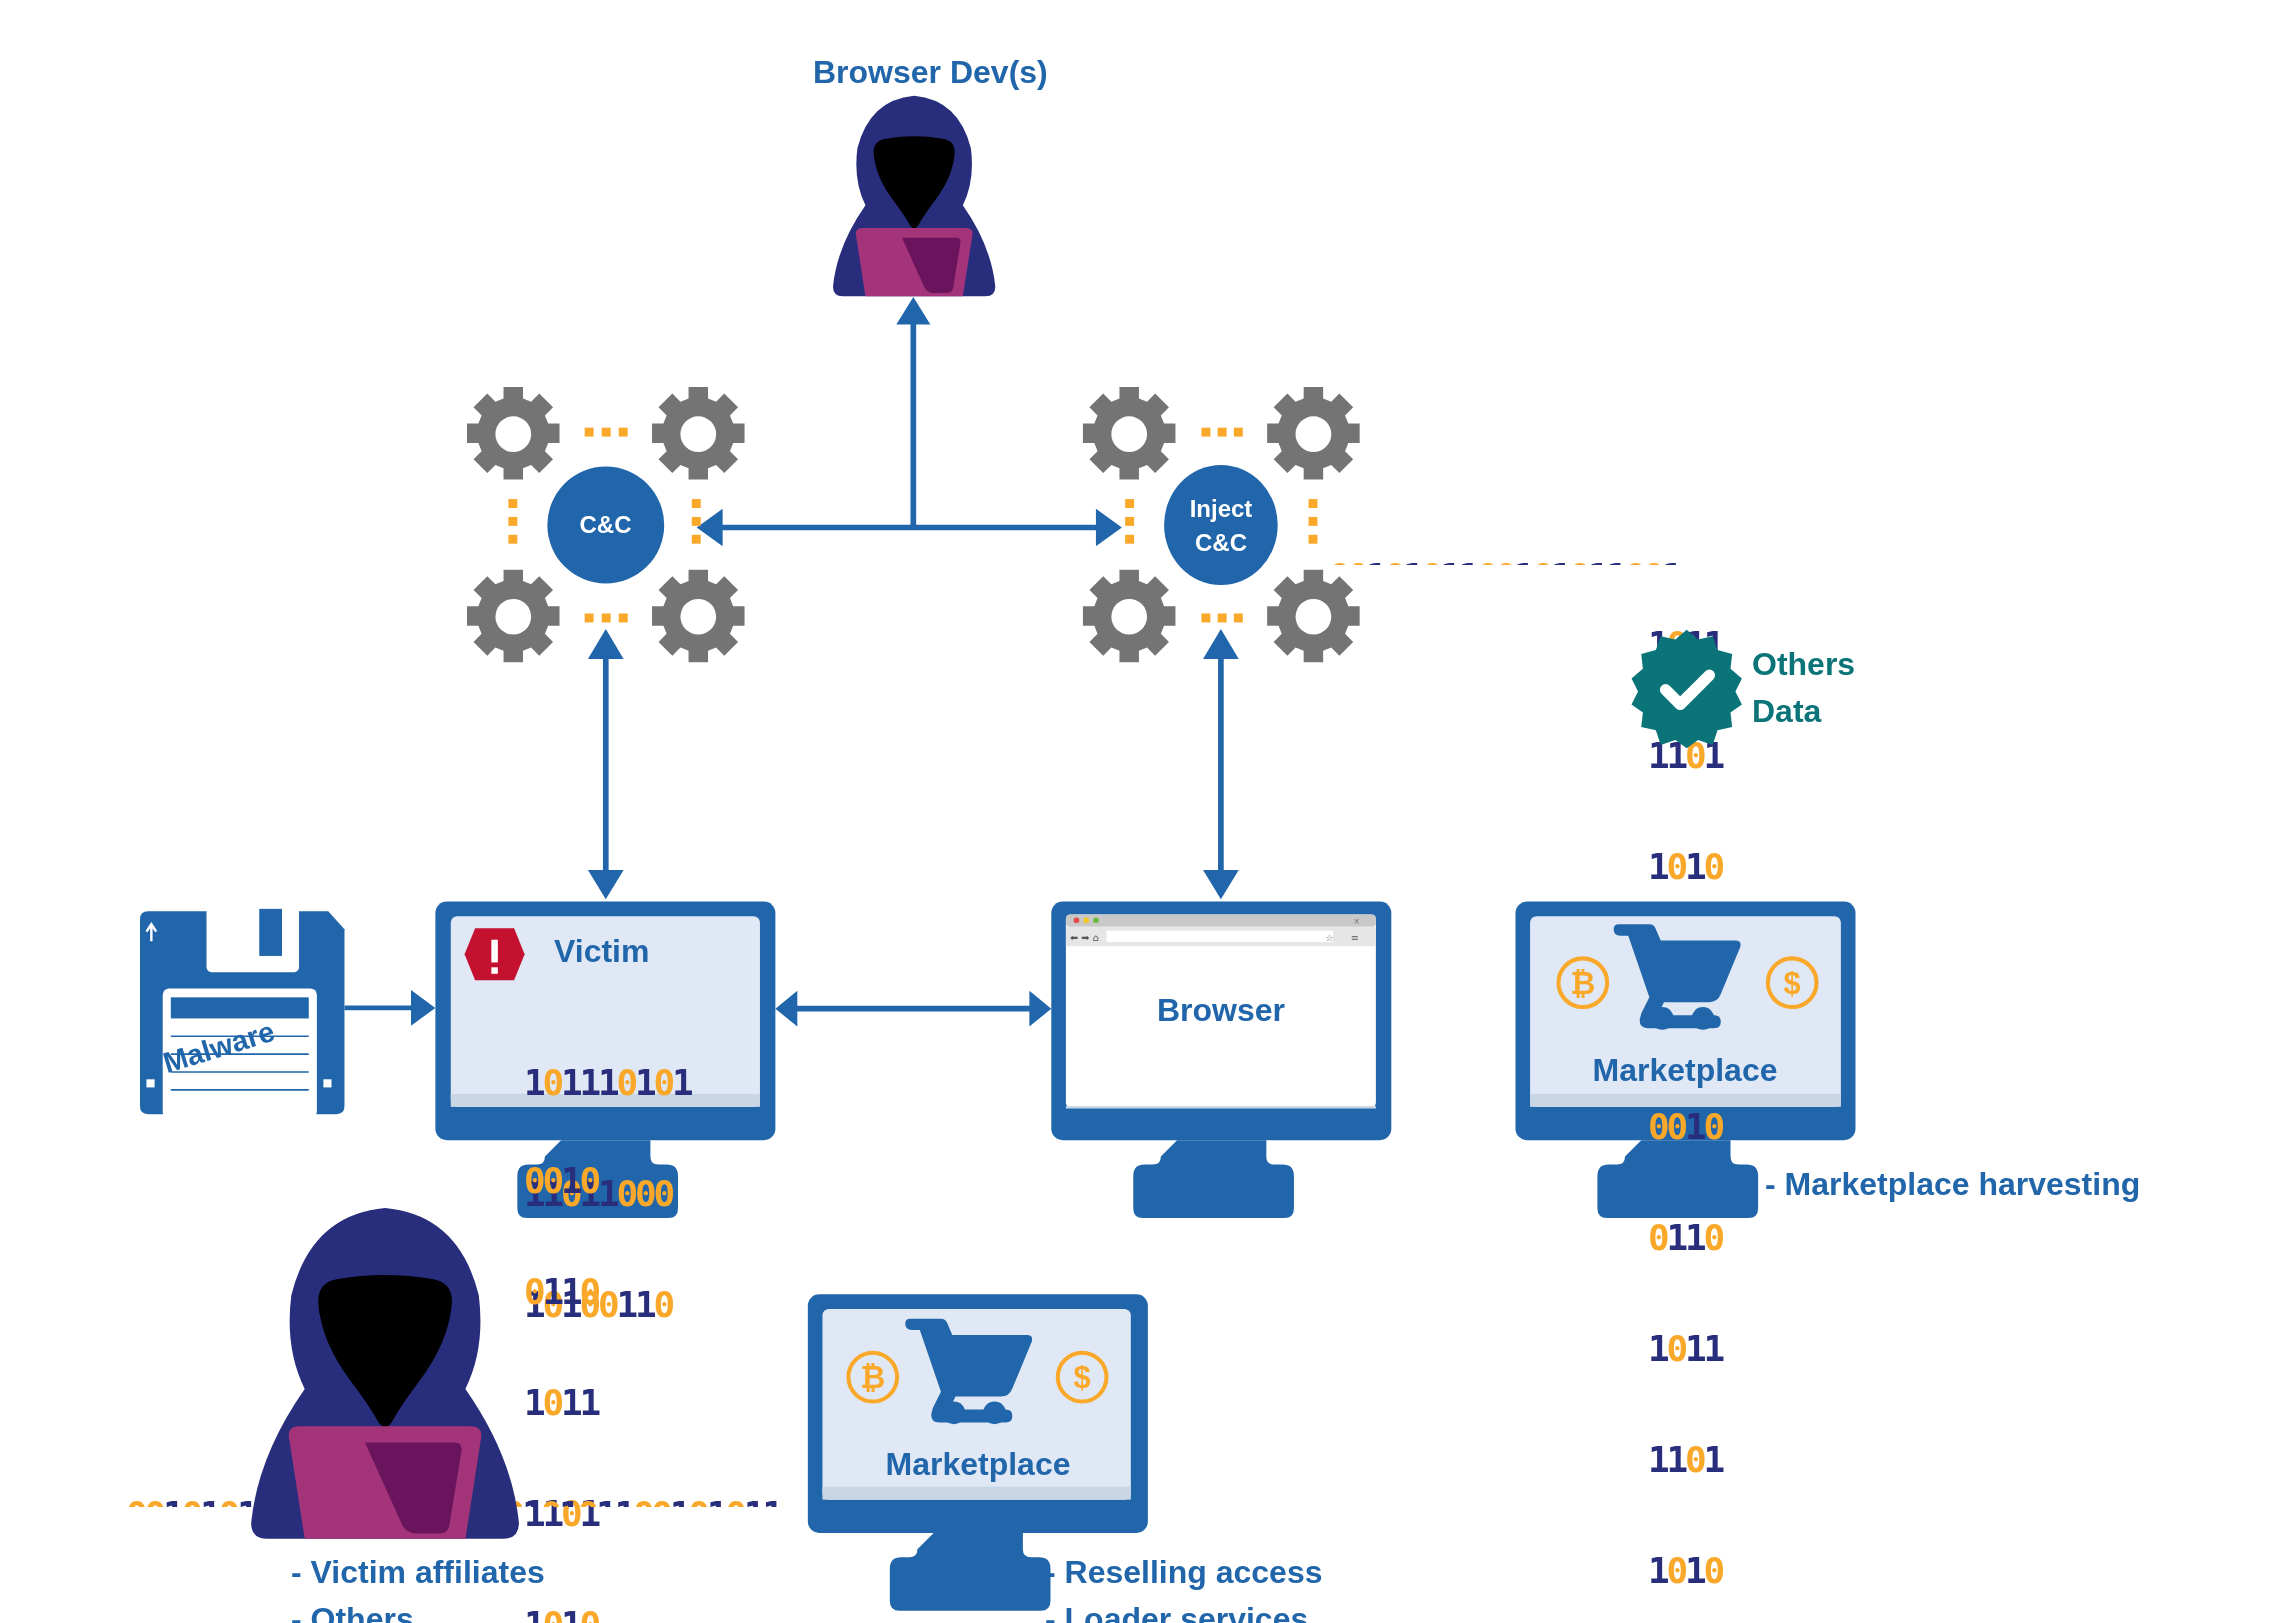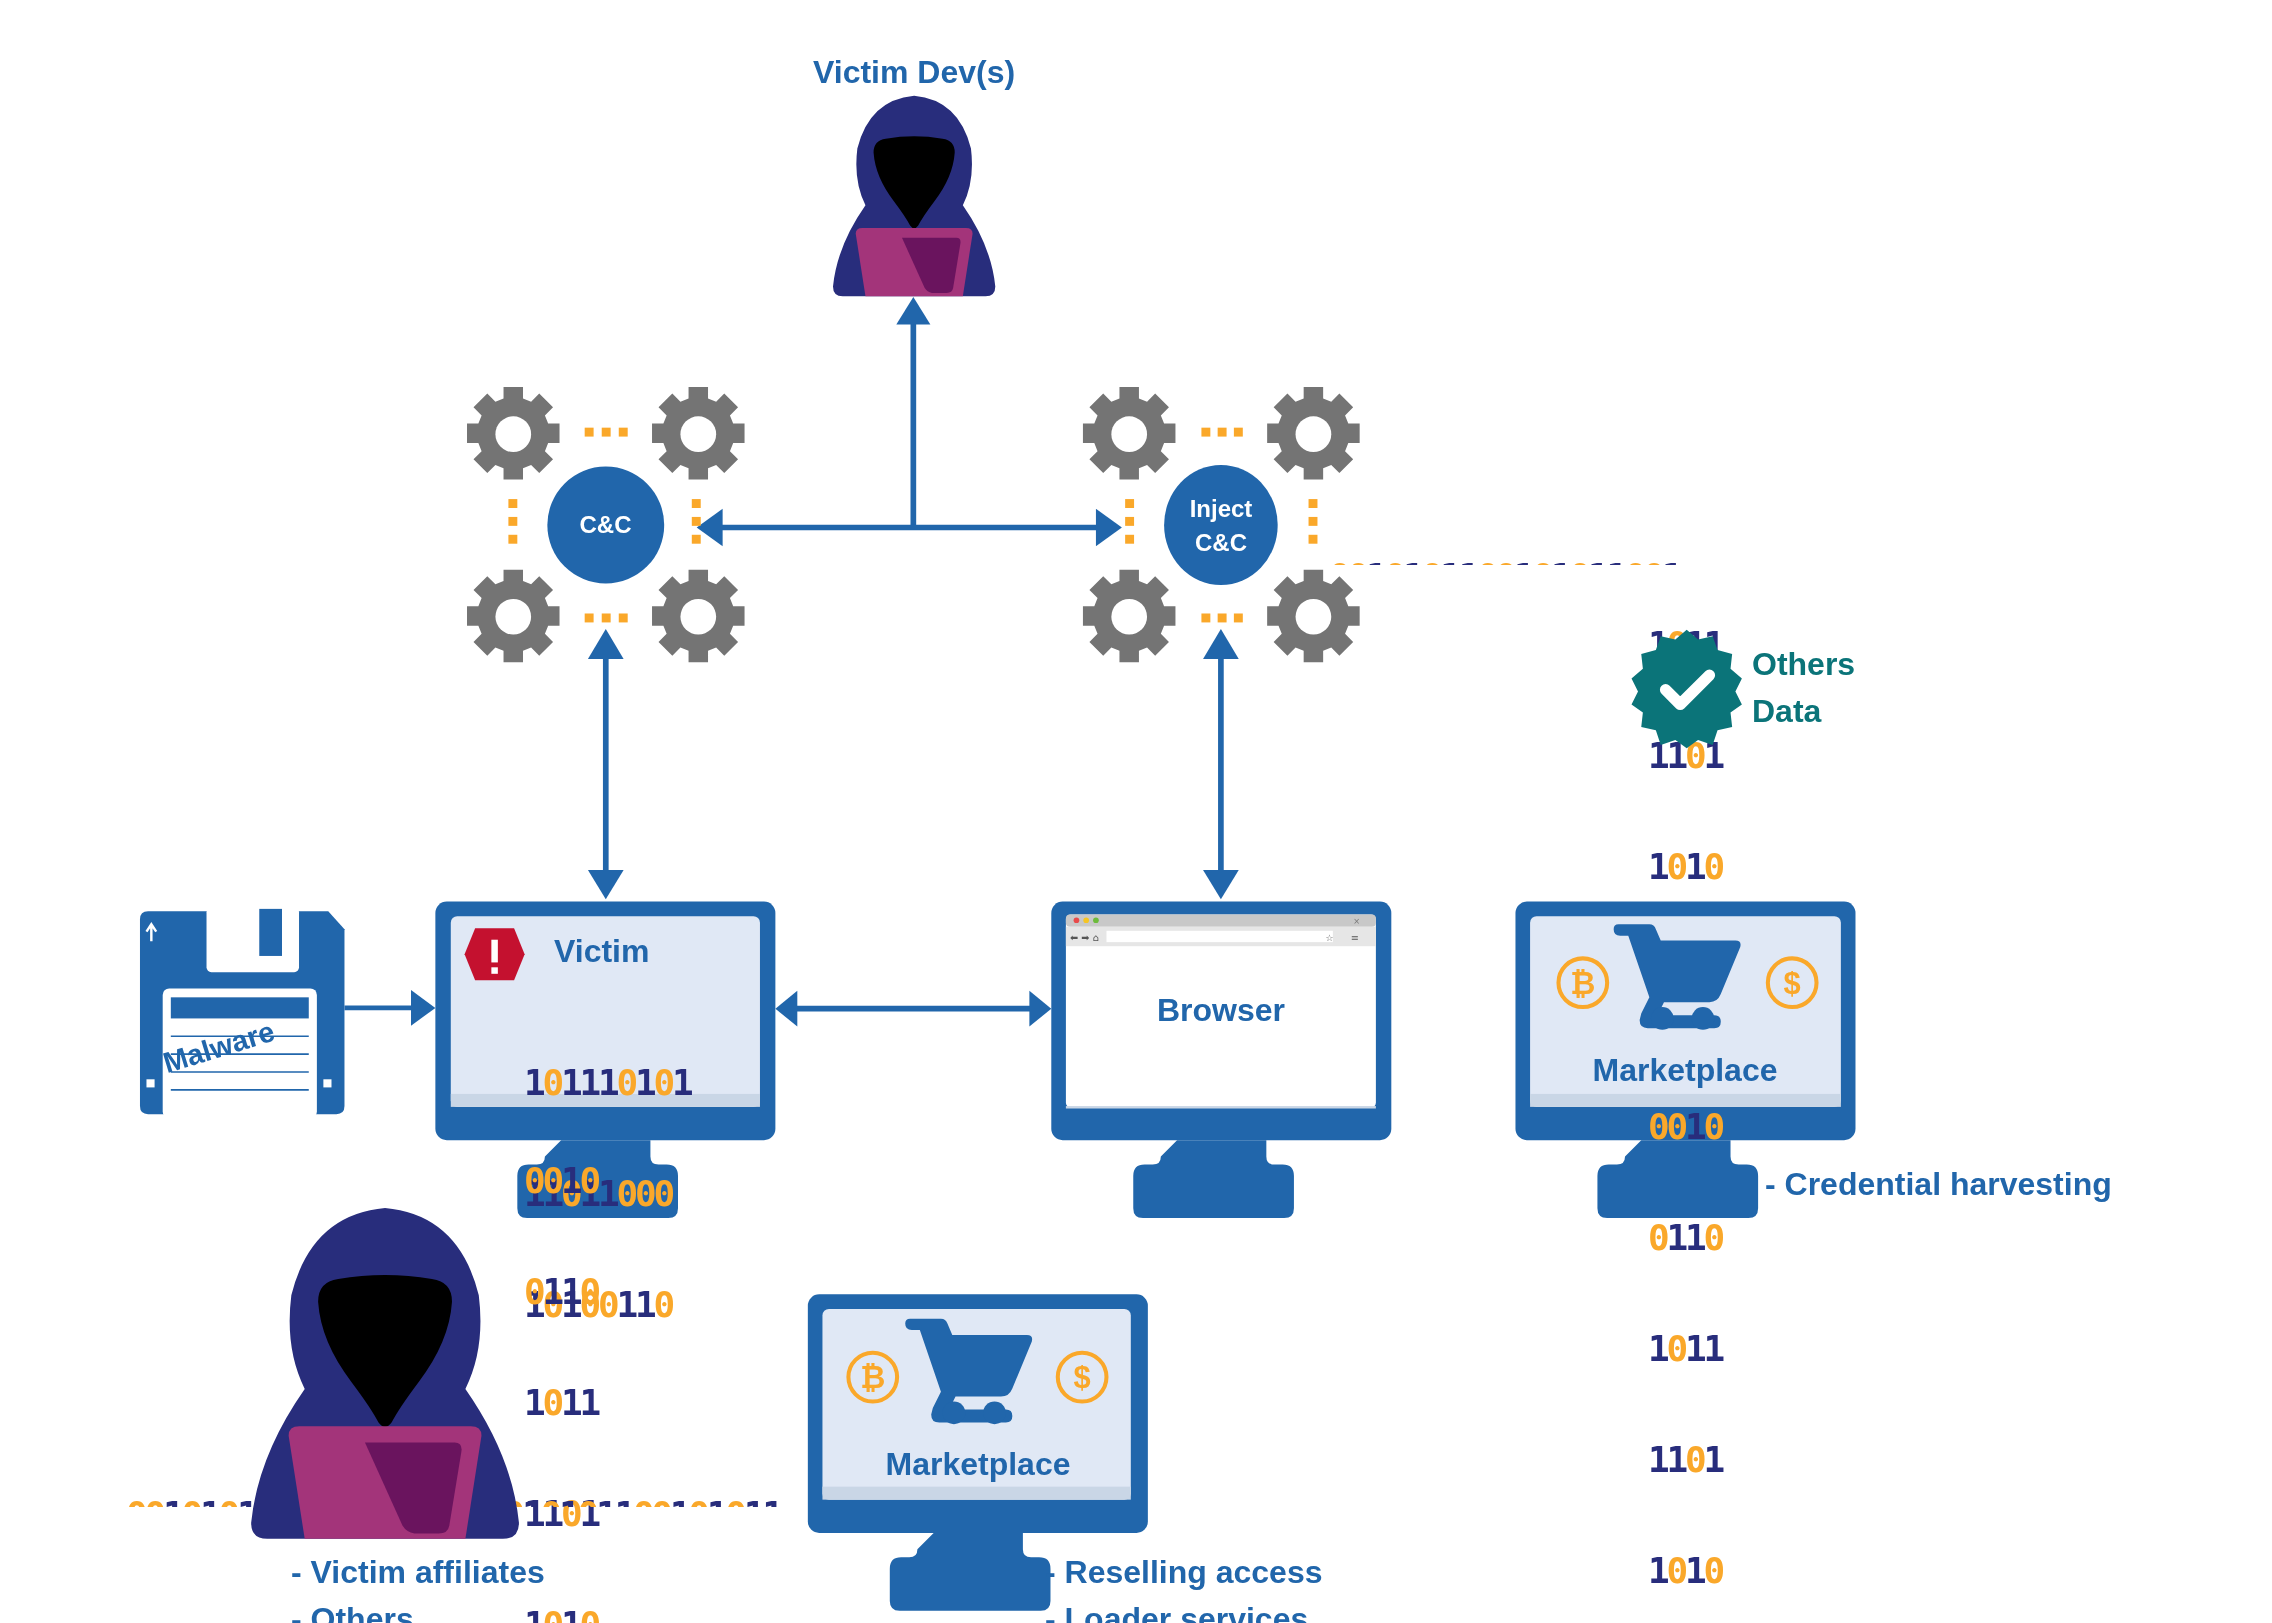--- a/index.html
+++ b/index.html
@@ -251,42 +251,42 @@
   <g>
     <use href="#hacker2" transform="translate(474,1695) scale(1.65)"></use>
   </g>
 
   <g transform="translate(2078,846)">
     <path d="M0,-70 L14,-58 L32,-62 L38,-45 L56,-40 L54,-22 L68,-10 L60,6 L68,22 L54,32 L56,50 L38,54 L32,72 L14,66 L0,76 L-14,66 L-32,72 L-38,54 L-56,50 L-54,32 L-68,22 L-60,6 L-68,-10 L-54,-22 L-56,-40 L-38,-45 L-32,-62 L-14,-58 Z" fill="#0b7479"></path>
     <path d="M-26,4 L-8,22 L28,-14" stroke="#ffffff" stroke-width="14" fill="none" stroke-linecap="round" stroke-linejoin="round"></path>
   </g>
 </svg>
 
-<div class="lbl title" style="left:813px; top:54px;">Victim Dev(s)</div>
+<div class="lbl title" style="left:813px; top:54px;">Browser Dev(s)</div>
 
 <div class="cc-text" style="left:547px; top:511px; width:117px; font-size:24px;">C&amp;C</div>
 <div class="cc-text" style="left:1164px; top:492px; width:114px; font-size:24px; line-height:34px;text-align:center;">
   <div>Inject</div>
   <div>C&amp;C</div>
 </div>
 
 <div class="lbl teal" style="left:1752px; top:641px; font-size:32px; line-height:47px;">
   <div>Others</div>
   <div>Data</div>
 </div>
 
 <div class="lbl" style="left:554px; top:933px; font-size:32px;">Victim</div>
 <div class="lbl" style="left:1051px; top:992px; width:340px; text-align:center; font-size:32px;">Browser</div>
 <div class="lbl" style="left:169px; top:1047px; font-size:29px; transform:rotate(-17deg); transform-origin:left bottom;">Malware</div>
 
 <div class="lbl" style="left:1515px; top:1052px; width:340px; text-align:center; font-size:32px;">Marketplace</div>
 <div class="lbl" style="left:808px; top:1446px; width:340px; text-align:center; font-size:32px;">Marketplace</div>
 
 <div class="lbl list" style="left:1765px; top:1161px;">
-  <div>- Credential harvesting</div>
+  <div>- Marketplace harvesting</div>
 </div>
 <div class="lbl list" style="left:1045px; top:1549px;">
   <div>- Reselling access</div>
   <div>- Loader services</div>
 </div>
 <div class="lbl list" style="left:291px; top:1549px;">
   <div>- Victim affiliates</div>
   <div>- Others</div>
 </div>
 

